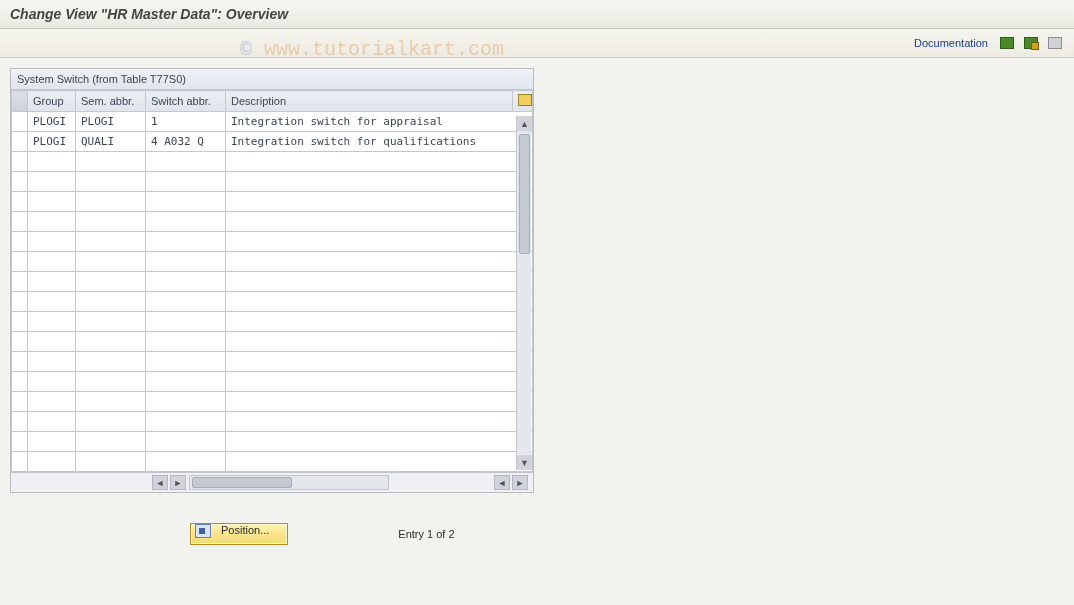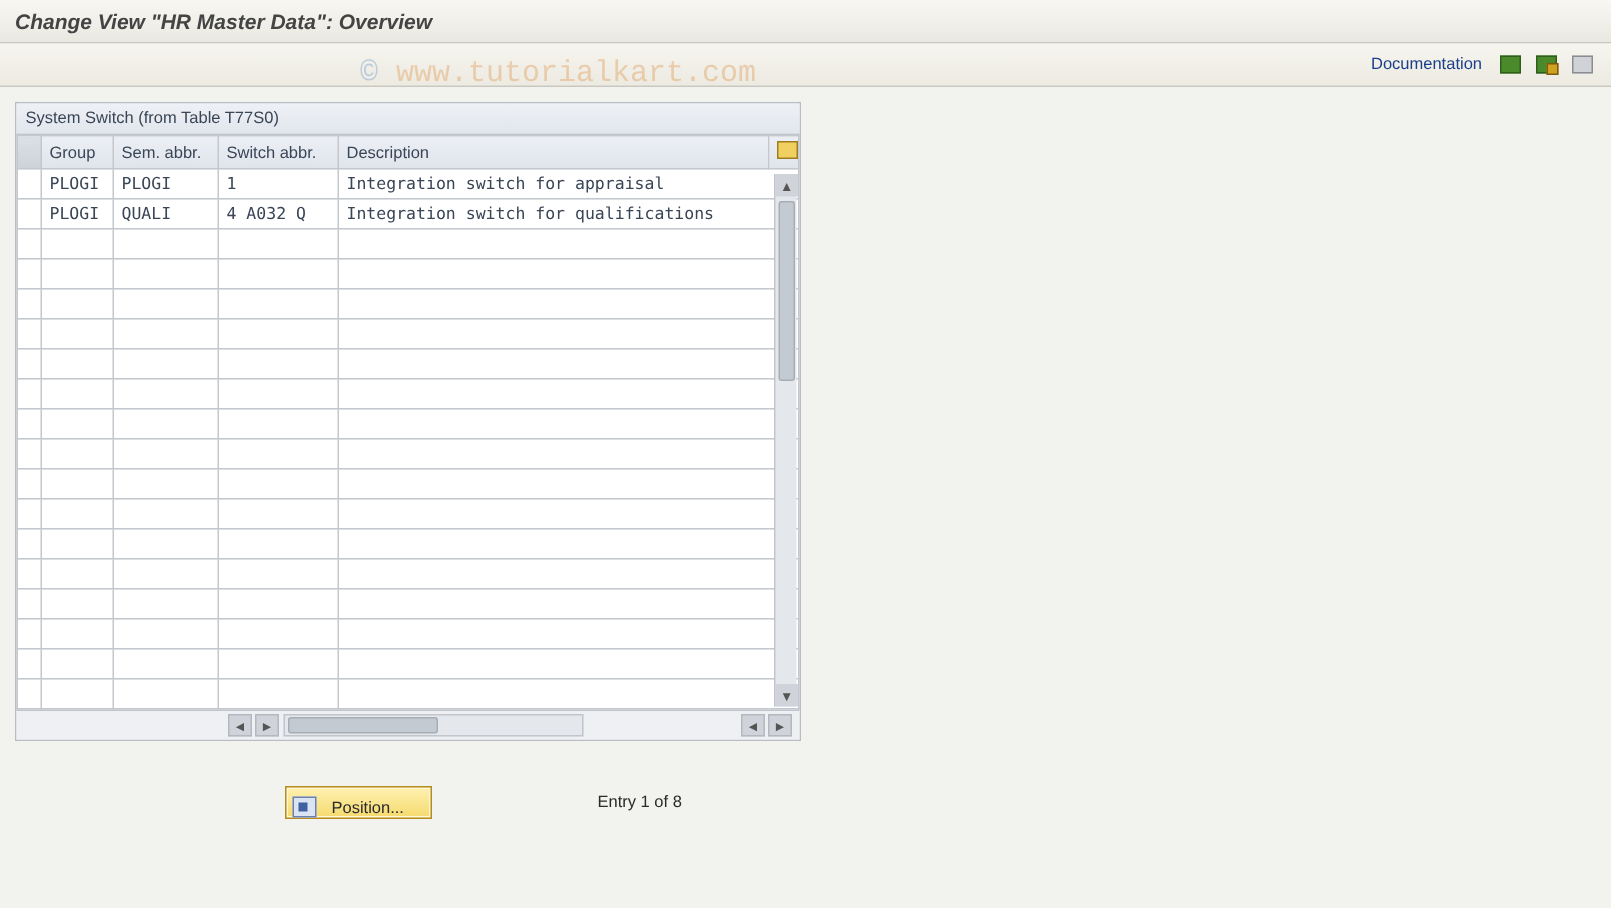--- a/index.html
+++ b/index.html
@@ -124,21 +124,21 @@
   .hscroll-row .track .thumb { position:absolute; left:2px; top:1px; height:11px; width:100px; background:#c4cad2; border:1px solid #a7adb5; border-radius:2px; }
   .hscroll-row .flex { flex:1; }
 
   .footer-row {
     display:flex; align-items:center;
     margin-top: 30px;
     gap: 110px;
     padding-left: 180px;
   }
   .position-btn {
-    display:inline-flex; align-items:flex-end;
+    display:inline-flex; align-items:flex-start;
     background: linear-gradient(to bottom,#fff1b0,#f5da6e);
     border:1px solid #b78d1f;
     height:22px; padding: 0 18px 0 4px; gap:10px;
     cursor:pointer; color:#2a2a2a;
     box-shadow: inset 0 0 0 1px #fff8d5;
   }
   .position-btn .picon {
     width:16px; height:14px; background:#dbe4f3; border:1px solid #6a80b0;
     display:inline-block;
     position:relative;
@@ -338,15 +338,15 @@
       <div class="arrow-btn">◄</div>
       <div class="arrow-btn">►</div>
     </div>
   </div>
 
   <div class="footer-row">
     <div class="position-btn">
       <span class="picon"></span>
       <span>Position...</span>
     </div>
-    <div class="entry-text">Entry 1 of 8</div>
+    <div class="entry-text">Entry 1 of 2</div>
   </div>
 </div>
 
 </body></html>

